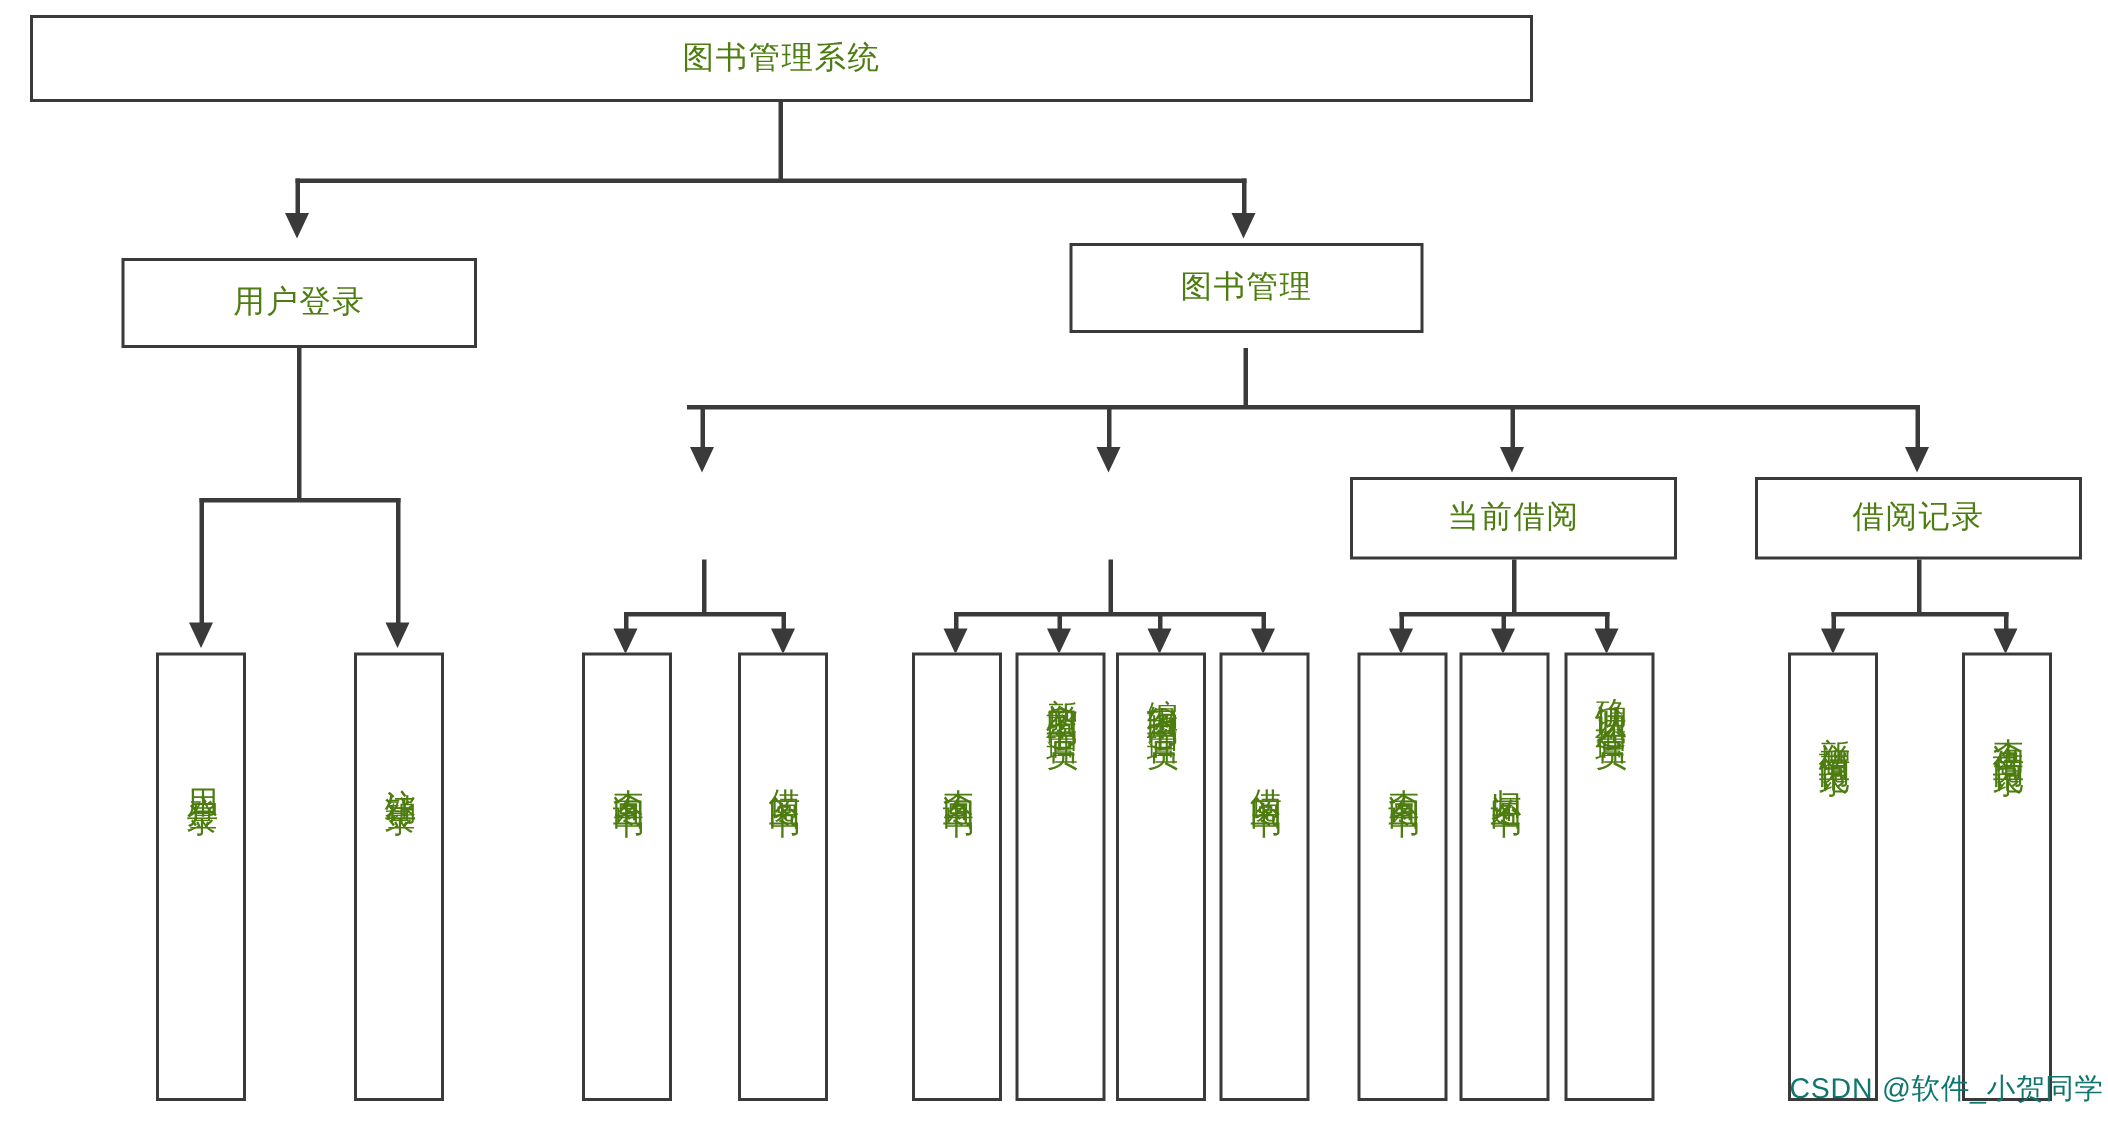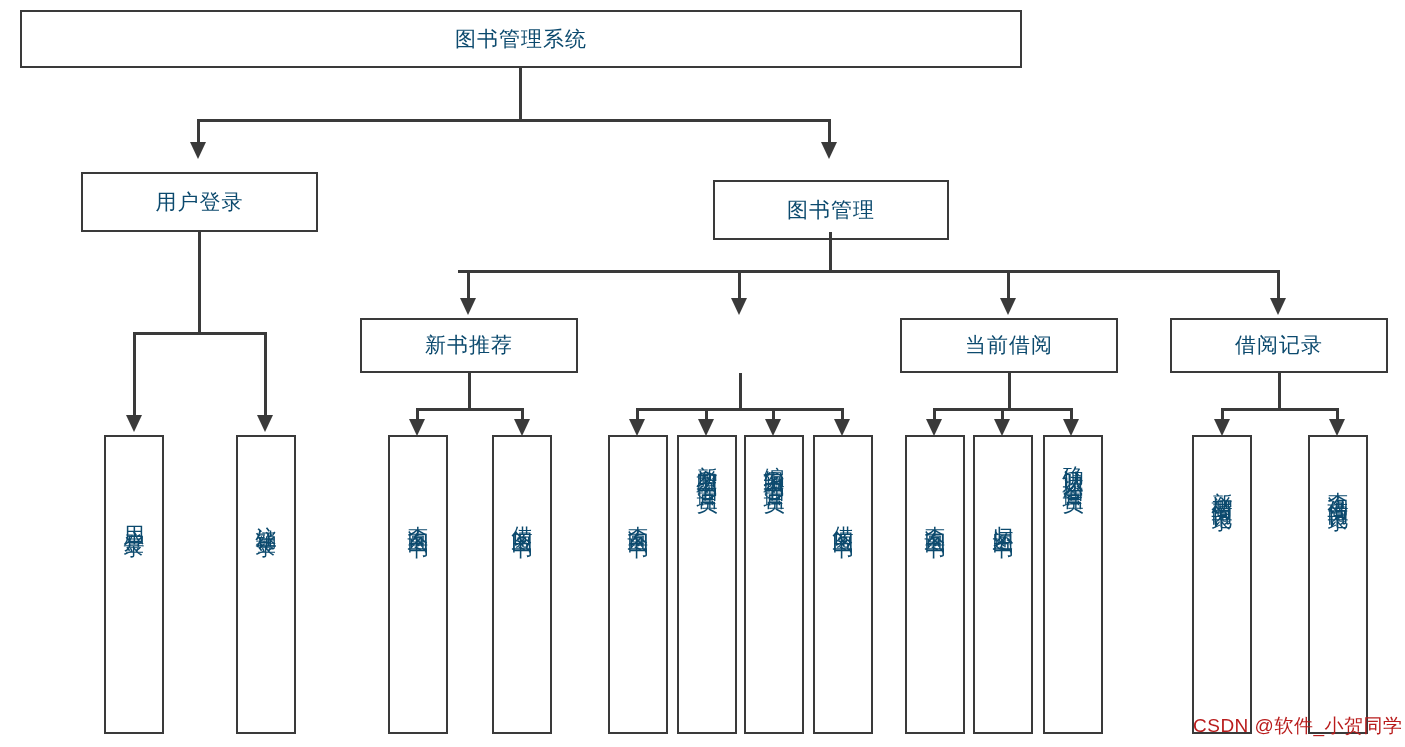--- a/index.html
+++ b/index.html
@@ -18,21 +18,21 @@
     overflow: hidden;
   }
   .node {
     position: absolute;
     box-sizing: border-box;
     background: #ffffff;
     border: 2px solid #3a3a3a;
     display: flex;
     align-items: center;
     justify-content: center;
-    color: #0c4a6e;
+    color: #4d7c0f;
   }
   .node .label {
     font-size: 21px;
     line-height: 1.15;
     letter-spacing: 1px;
     white-space: nowrap;
   }
   .node.vert {
     align-items: flex-start;
     justify-content: center;
@@ -63,21 +63,21 @@
     position: absolute;
     width: 0;
     height: 0;
     border-left: 8px solid transparent;
     border-right: 8px solid transparent;
     border-top: 17px solid #3a3a3a;
   }
   .watermark {
     position: absolute;
     font-size: 19px;
-    color: #b91c1c;
+    color: #0f766e;
     white-space: nowrap;
     letter-spacing: 0.5px;
   }
 </style>
 </head>
 <body>
 
 <div id="canvas">
 
   <div class="node" style="left:20px; top:10px; width:1002px; height:58px;">
@@ -91,21 +91,21 @@
   <div class="line" style="left:197px; top:119px; width:3px; height:25px;"></div>
   <div class="arrow" style="left:190px; top:142px;"></div>
 
   <div class="line" style="left:828px; top:119px; width:3px; height:25px;"></div>
   <div class="arrow" style="left:821px; top:142px;"></div>
 
   <div class="node" style="left:81px; top:172px; width:237px; height:60px;">
     <span class="label">用户登录</span>
   </div>
 
-  <div class="node" style="left:713px; top:180px; width:236px; height:60px;">
+  <div class="node" style="left:713px; top:162px; width:236px; height:60px;">
     <span class="label">图书管理</span>
   </div>
 
   <div class="line" style="left:198px; top:232px; width:3px; height:101px;"></div>
   <div class="line" style="left:133px; top:332px; width:134px; height:3px;"></div>
   <div class="line" style="left:133px; top:332px; width:3px; height:86px;"></div>
   <div class="arrow" style="left:126px; top:415px;"></div>
   <div class="line" style="left:264px; top:332px; width:3px; height:86px;"></div>
   <div class="arrow" style="left:257px; top:415px;"></div>
 
@@ -117,23 +117,20 @@
 
   <div class="line" style="left:738px; top:270px; width:3px; height:30px;"></div>
   <div class="arrow" style="left:731px; top:298px;"></div>
 
   <div class="line" style="left:1007px; top:270px; width:3px; height:30px;"></div>
   <div class="arrow" style="left:1000px; top:298px;"></div>
 
   <div class="line" style="left:1277px; top:270px; width:3px; height:30px;"></div>
   <div class="arrow" style="left:1270px; top:298px;"></div>
 
-  <div class="node" style="left:360px; top:318px; width:218px; height:55px;">
-    <span class="label">新书推荐</span>
-  </div>
   <div class="node" style="left:1170px; top:318px; width:218px; height:55px;">
     <span class="label">借阅记录</span>
   </div>
   <div class="node" style="left:900px; top:318px; width:218px; height:55px;">
     <span class="label">当前借阅</span>
   </div>
 
   <div class="line" style="left:468px; top:373px; width:3px; height:36px;"></div>
   <div class="line" style="left:416px; top:408px; width:108px; height:3px;"></div>
   <div class="line" style="left:416px; top:408px; width:3px; height:14px;"></div>

